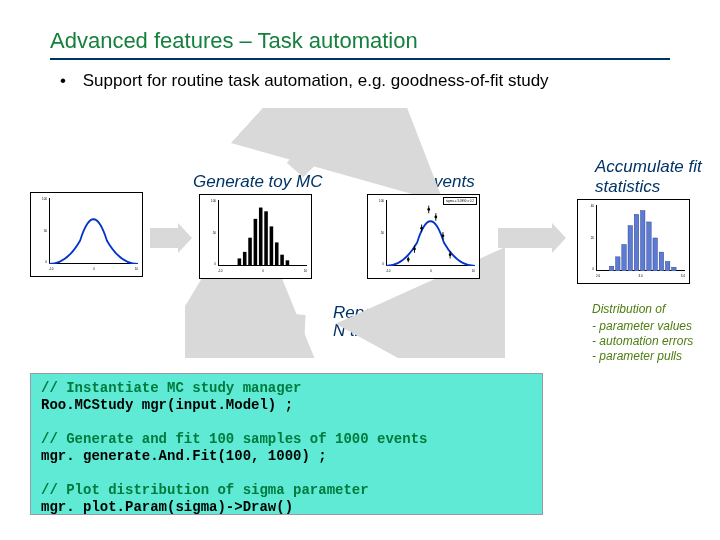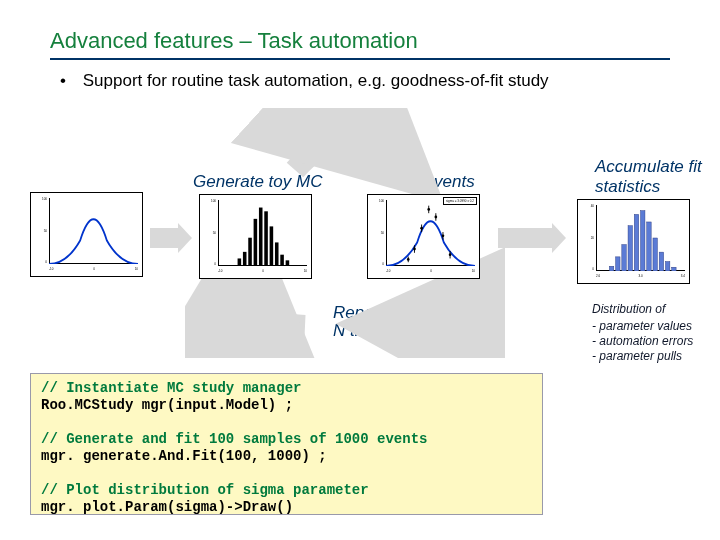--- a/index.html
+++ b/index.html
@@ -54,21 +54,21 @@
   .lbl-fit      { left: 401px; top: 172px; }
   .lbl-accum    { left: 595px; top: 157px; width: 110px; line-height: 20px; }
   .lbl-repeat   { left: 333px; top: 304px; text-align: left; line-height: 18px; }
 
   .footnote {
     position: absolute;
     left: 592px;
     top: 302px;
     font-size: 12px;
     font-style: italic;
-    color: #0f172a;
+    color: #4d7c0f;
     line-height: 15px;
   }
   .footnote .hdr { margin-bottom: 2px; }
 
   
   .plot {
     position: absolute;
     width: 113px;
     height: 85px;
     border: 1px solid #000;
@@ -149,21 +149,21 @@
     pointer-events: none;
   }
 
   
   .codebox {
     position: absolute;
     left: 30px;
     top: 373px;
     width: 513px;
     height: 142px;
-    background: #fef9c3;
+    background: #5eead4;
     border: 1px solid #99a;
     font-family: "Courier New", monospace;
     font-size: 14px;
     font-weight: bold;
     padding: 6px 10px;
     box-sizing: border-box;
     line-height: 17px;
     white-space: pre;
   }
   .codebox .cmt { color: #007a3d; }

